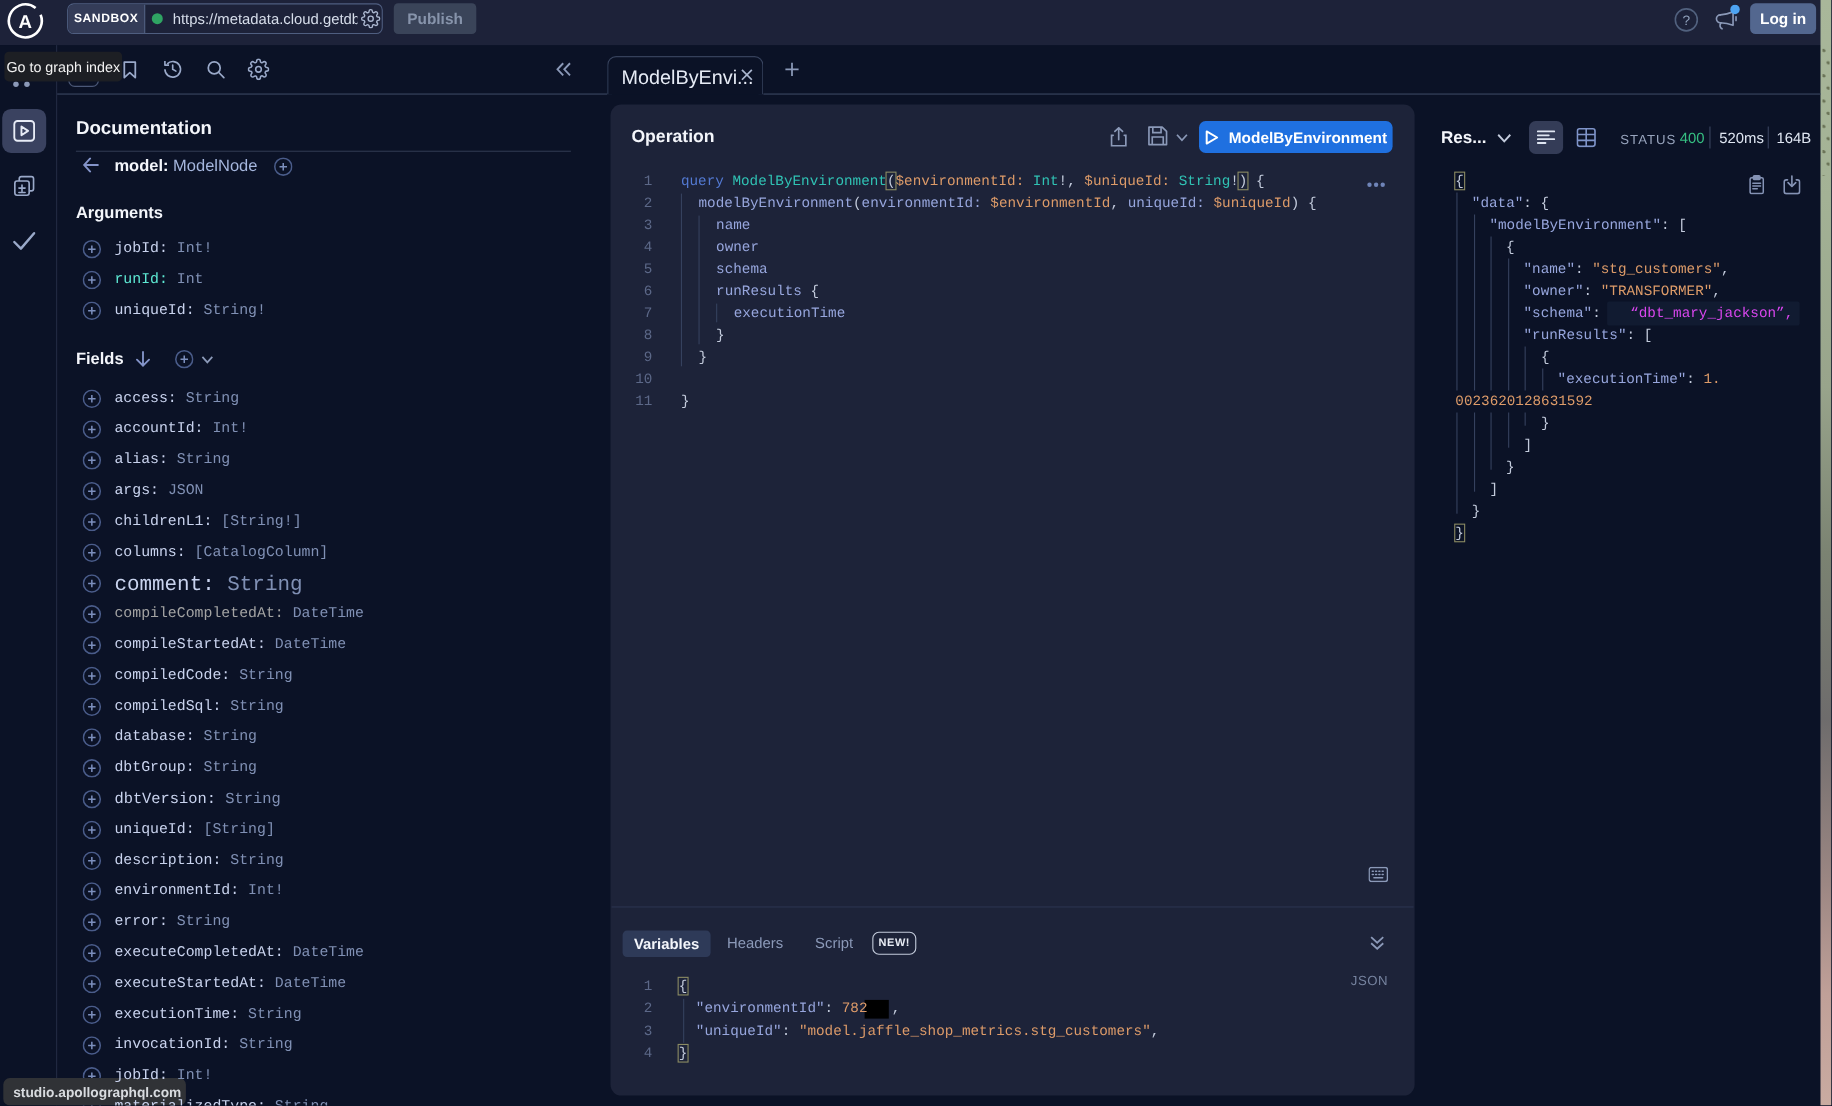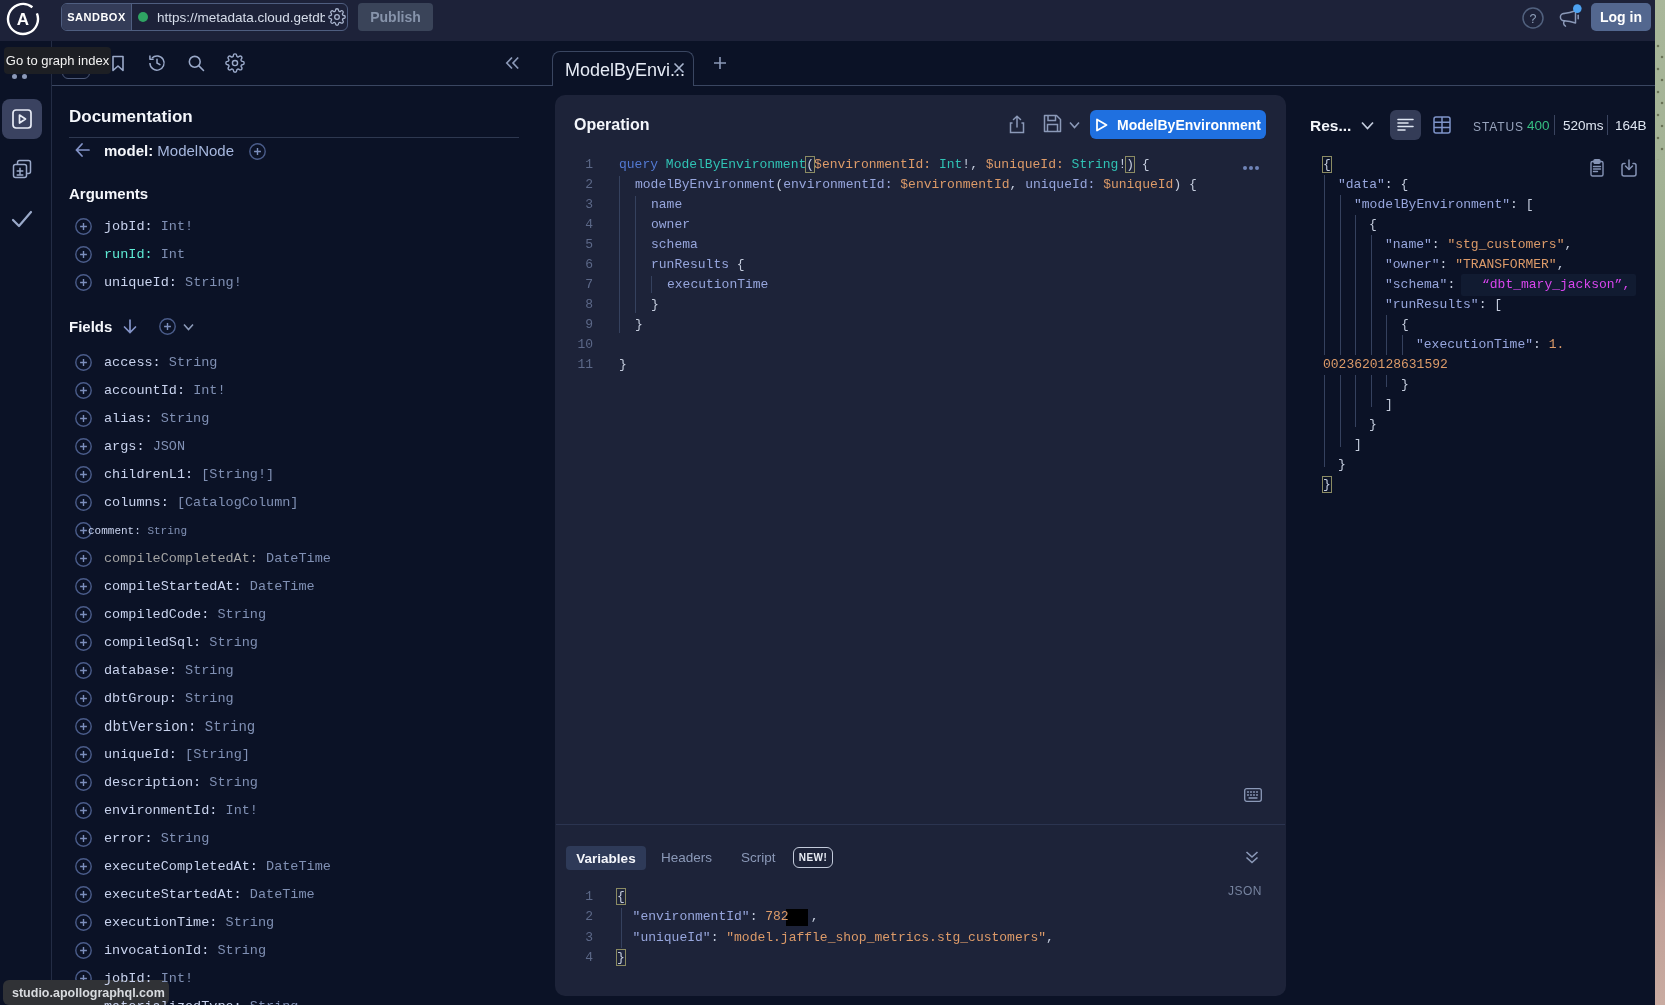--- a/index.html
+++ b/index.html
@@ -158,21 +158,21 @@
 <div class="abs mono" style="left:104px;top:465px;font-size:13.5px"><span style="color:#c9d3ee">childrenL1:</span> <span style="color:#8090b4">[String!]</span></div>
 <svg class="abs" style="left:75px;top:494px" width="17" height="17" viewBox="0 0 17 17" fill="none">
     <circle cx="8.5" cy="8.5" r="7.7" stroke="#4a5c8a" stroke-width="1.4"></circle>
     <path d="M8.5 5.1 V11.9 M5.1 8.5 H11.9" stroke="#7c8fbd" stroke-width="1.4"></path>
   </svg>
 <div class="abs mono" style="left:104px;top:493px;font-size:13.5px"><span style="color:#c9d3ee">columns:</span> <span style="color:#8090b4">[CatalogColumn]</span></div>
 <svg class="abs" style="left:75px;top:522px" width="17" height="17" viewBox="0 0 17 17" fill="none">
     <circle cx="8.5" cy="8.5" r="7.7" stroke="#4a5c8a" stroke-width="1.4"></circle>
     <path d="M8.5 5.1 V11.9 M5.1 8.5 H11.9" stroke="#7c8fbd" stroke-width="1.4"></path>
   </svg>
-<div class="abs mono" style="left:88px;top:521px;font-size:11px"><span style="color:#c9d3ee">comment:</span> <span style="color:#8090b4">String</span></div>
+<div class="abs mono" style="left:104px;top:521px;font-size:19px"><span style="color:#c9d3ee">comment:</span> <span style="color:#8090b4">String</span></div>
 <svg class="abs" style="left:75px;top:550px" width="17" height="17" viewBox="0 0 17 17" fill="none">
     <circle cx="8.5" cy="8.5" r="7.7" stroke="#4a5c8a" stroke-width="1.4"></circle>
     <path d="M8.5 5.1 V11.9 M5.1 8.5 H11.9" stroke="#7c8fbd" stroke-width="1.4"></path>
   </svg>
 <div class="abs mono" style="left:104px;top:549px;font-size:13.5px"><span style="color:#a3a3a3">compileCompletedAt:</span> <span style="color:#8090b4">DateTime</span></div>
 <svg class="abs" style="left:75px;top:578px" width="17" height="17" viewBox="0 0 17 17" fill="none">
     <circle cx="8.5" cy="8.5" r="7.7" stroke="#4a5c8a" stroke-width="1.4"></circle>
     <path d="M8.5 5.1 V11.9 M5.1 8.5 H11.9" stroke="#7c8fbd" stroke-width="1.4"></path>
   </svg>
 <div class="abs mono" style="left:104px;top:577px;font-size:13.5px"><span style="color:#c9d3ee">compileStartedAt:</span> <span style="color:#8090b4">DateTime</span></div>

